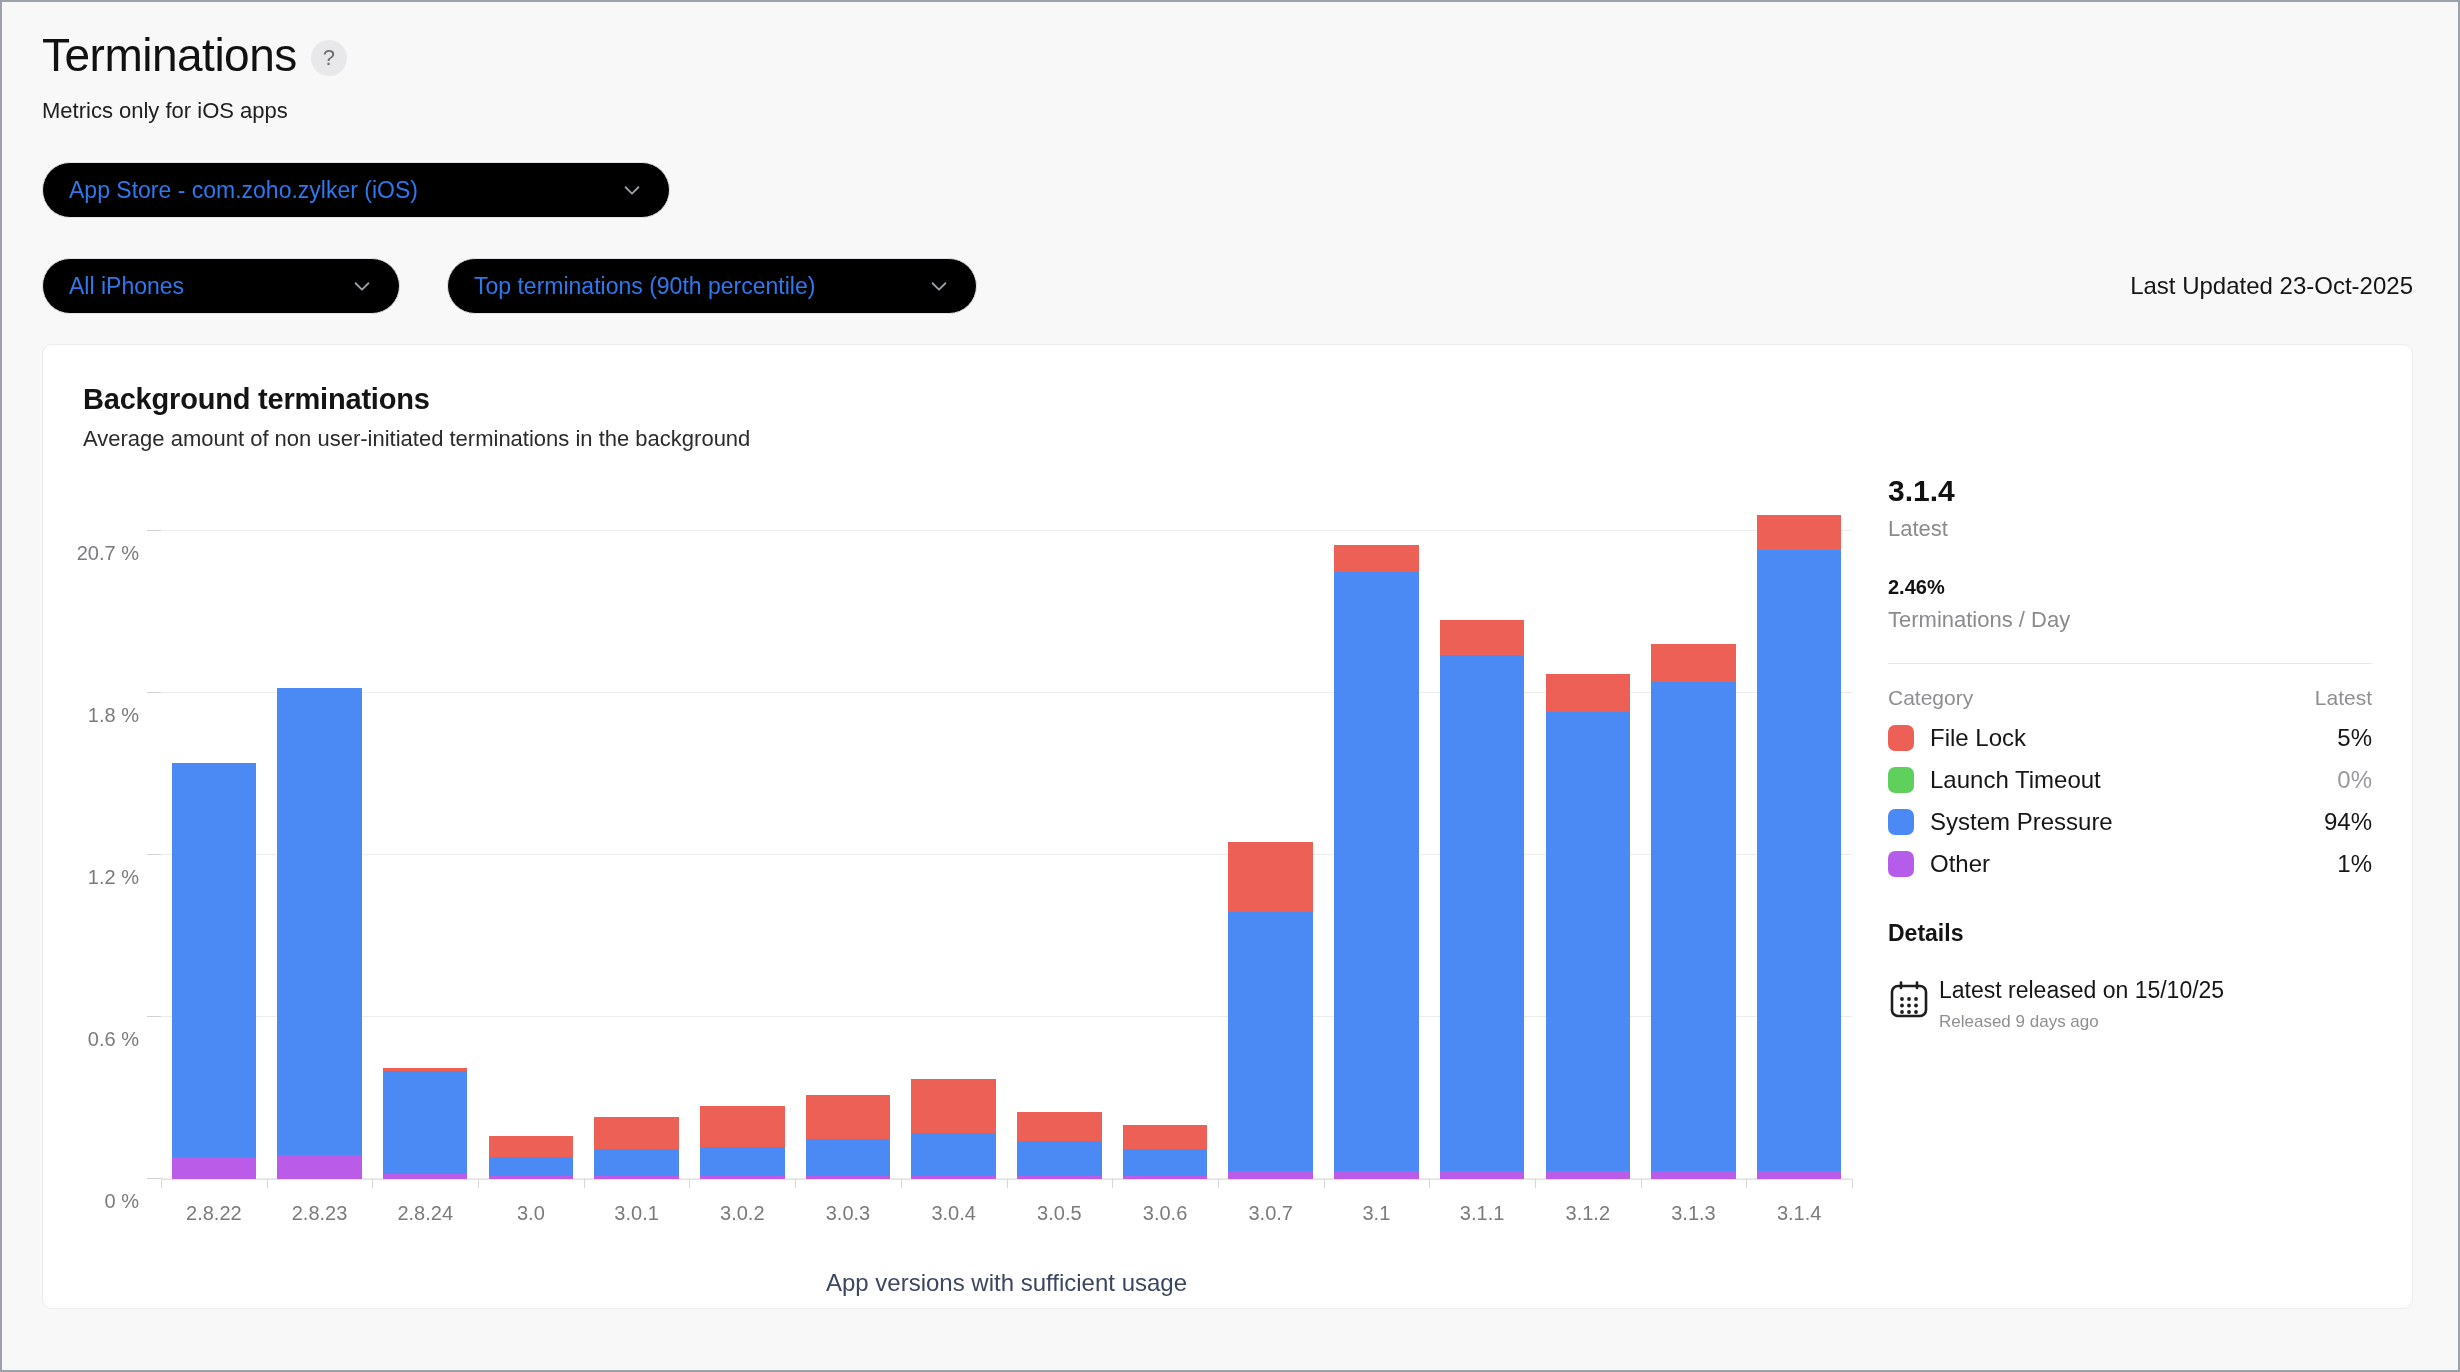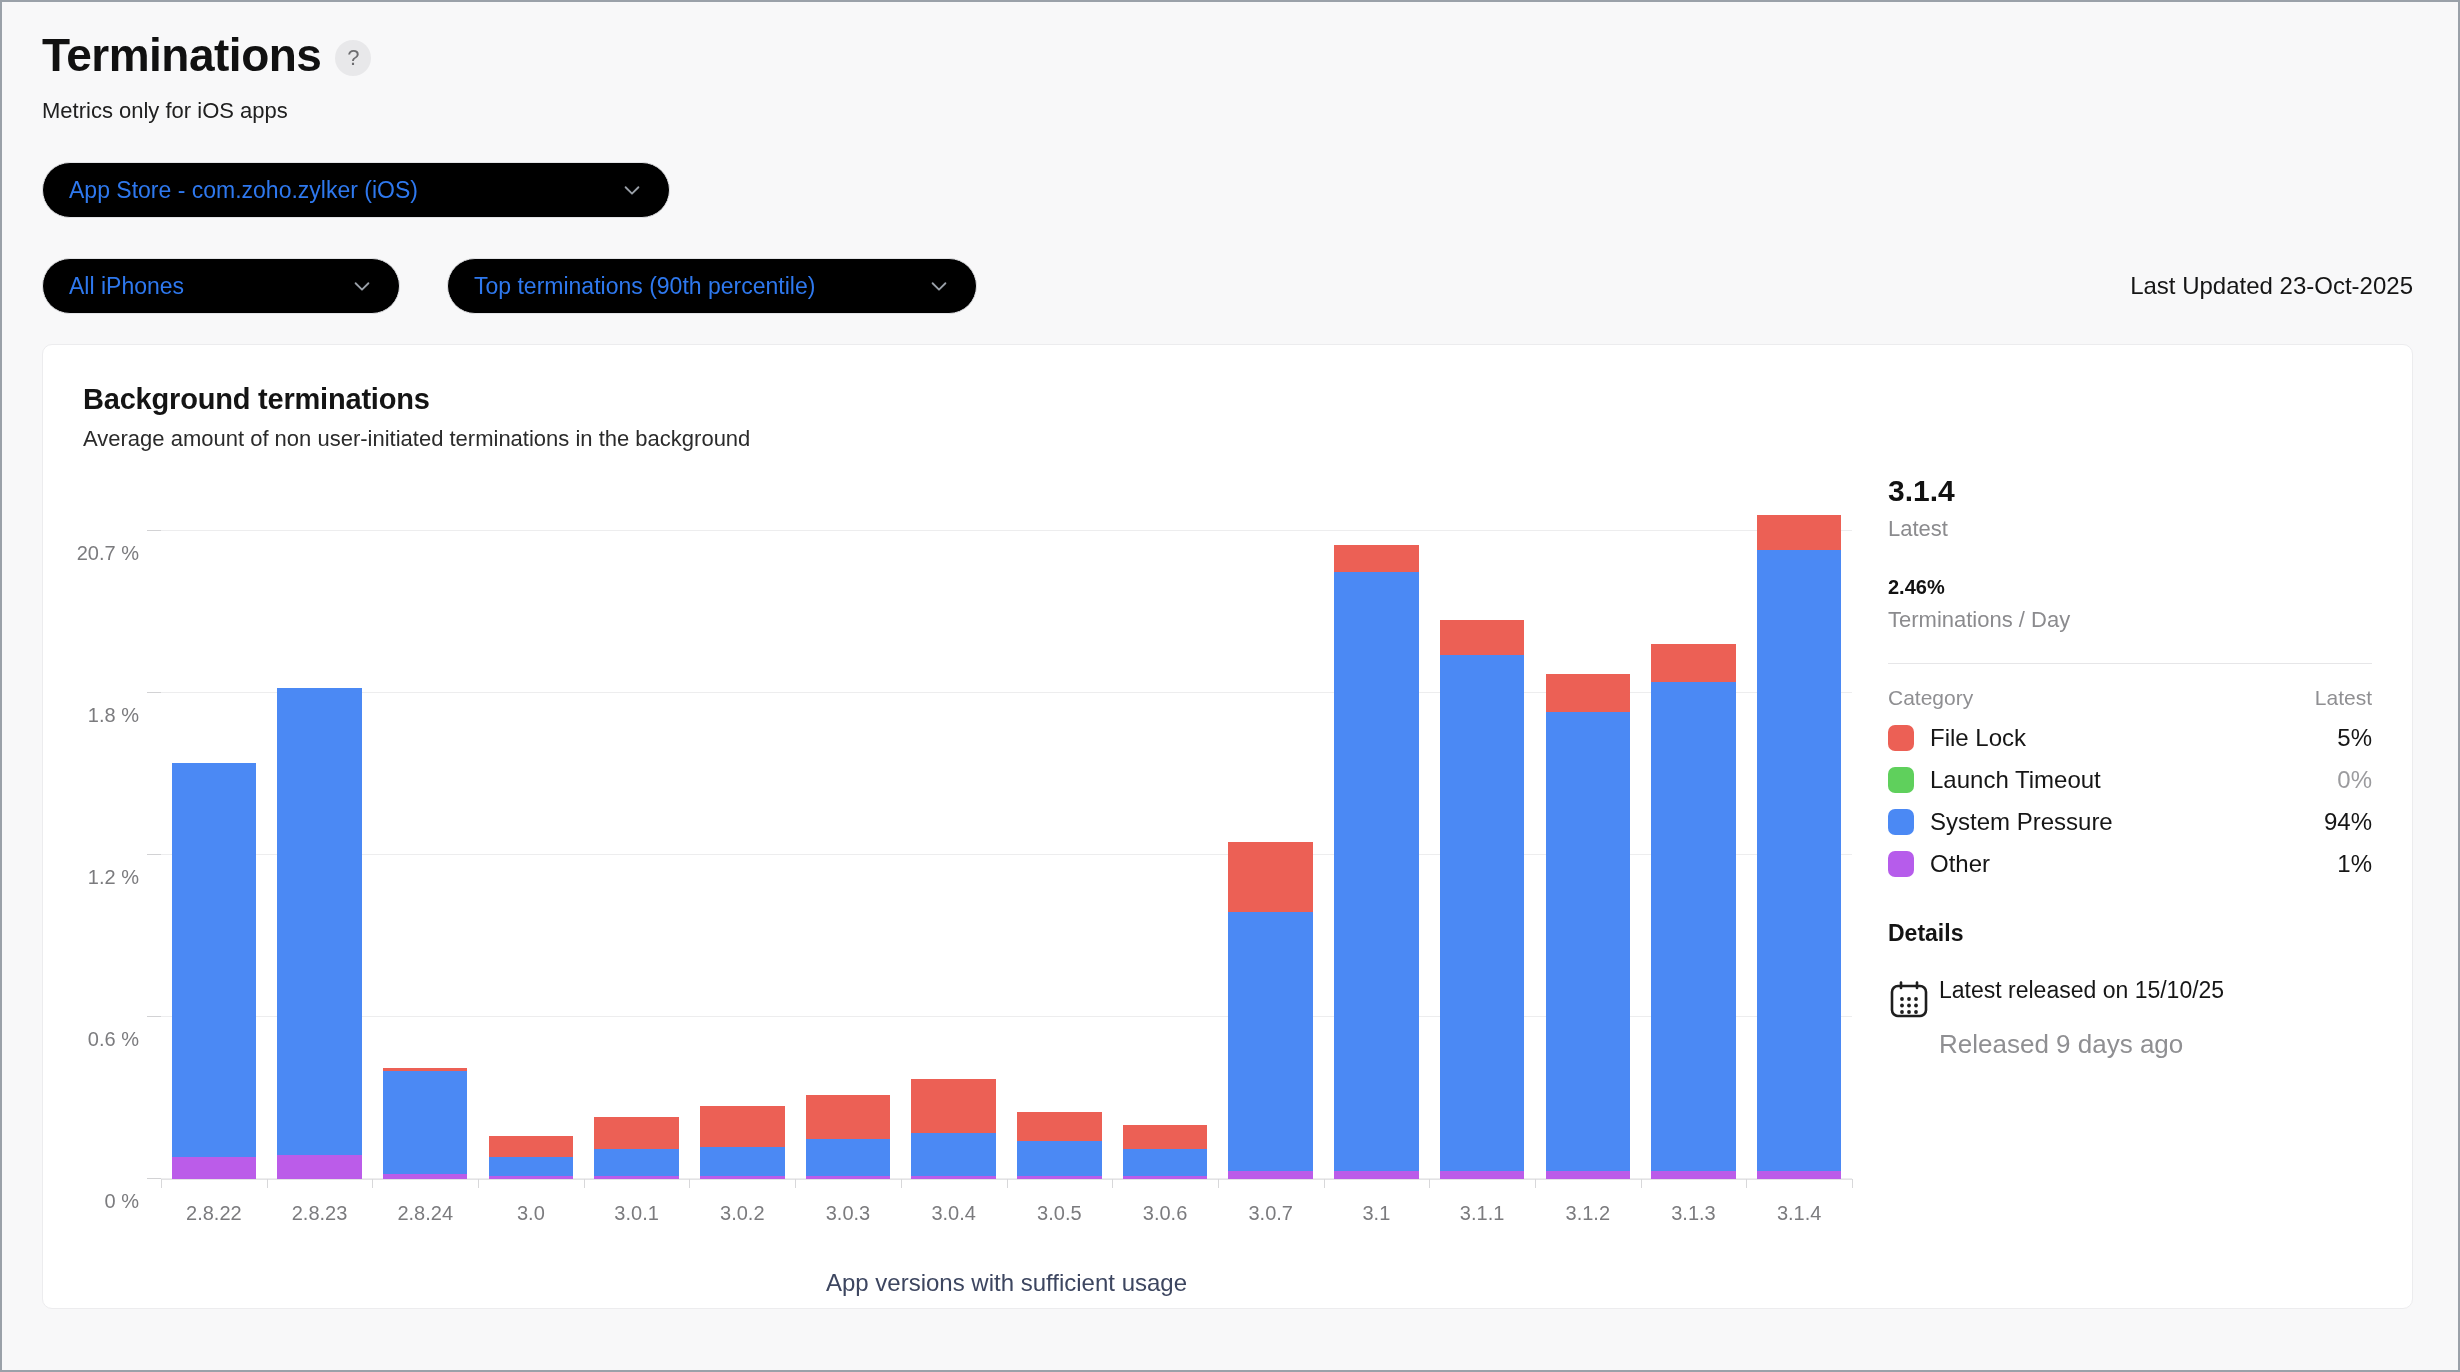--- a/index.html
+++ b/index.html
@@ -5,21 +5,21 @@
   * { margin:0; padding:0; box-sizing:border-box; }
   html,body { background:#e9eaec; }
   body { font-family:"Liberation Sans","DejaVu Sans",sans-serif; color:#1a1a1a; }
   .screen{
     position:relative; width:2460px; height:1372px;
     background:#f8f8f9; border:2px solid #9aa1a9; overflow:hidden;
     padding:26px 45px 0 40px;
   }
   
   .title-row{ display:flex; align-items:center; gap:14px; }
-  .page-title{ font-size:46px; font-weight:700; letter-spacing:-0.5px; color:#111; }
+  .page-title{ font-size:46px; font-weight:400; letter-spacing:-0.5px; color:#111; }
   .help-badge{
     width:36px; height:36px; border-radius:50%; background:#e8e8ea; color:#6d6d70;
     font-size:22px; display:flex; align-items:center; justify-content:center; margin-top:6px;
     cursor:default;
   }
   .page-subtitle{ margin-top:16px; font-size:22px; color:#202020; }
   .pill{
     display:flex; align-items:center; justify-content:space-between;
     height:56px; border:1.5px solid #e3e4e7; border-radius:28px;
     background:#000000; padding:0 26px; cursor:pointer;
@@ -64,21 +64,21 @@
   .cat-header{ display:flex; justify-content:space-between; margin-top:22px; font-size:21px; color:#8f8f92; }
   .cat-rows{ margin-top:6px; }
   .cat-row{ display:flex; align-items:center; margin-top:14px; }
   .swatch{ width:26px; height:26px; border-radius:7px; flex:0 0 auto; }
   .cat-name{ margin-left:16px; font-size:24px; color:#161616; }
   .cat-value{ margin-left:auto; font-size:24px; color:#161616; }
   .cat-value.muted{ color:#9b9b9e; }
   .details-title{ margin-top:42px; font-size:23px; font-weight:700; color:#141414; }
   .detail-item{ display:flex; margin-top:30px; gap:9px; }
   .detail-text .line1{ font-size:23px; color:#161616; }
-  .detail-text .line2{ margin-top:25px; font-size:26px; color:#8f8f92; }
+  .detail-text .line2{ margin-top:8px; font-size:17px; color:#8f8f92; }
   .cal-icon{ width:42px; height:42px; flex:0 0 auto; margin-top:2px; }
 </style>
 </head>
 <body>
 
 <div class="screen">
 
   <div class="title-row">
     <h1 class="page-title">Terminations</h1>
     <span class="help-badge">?</span>

